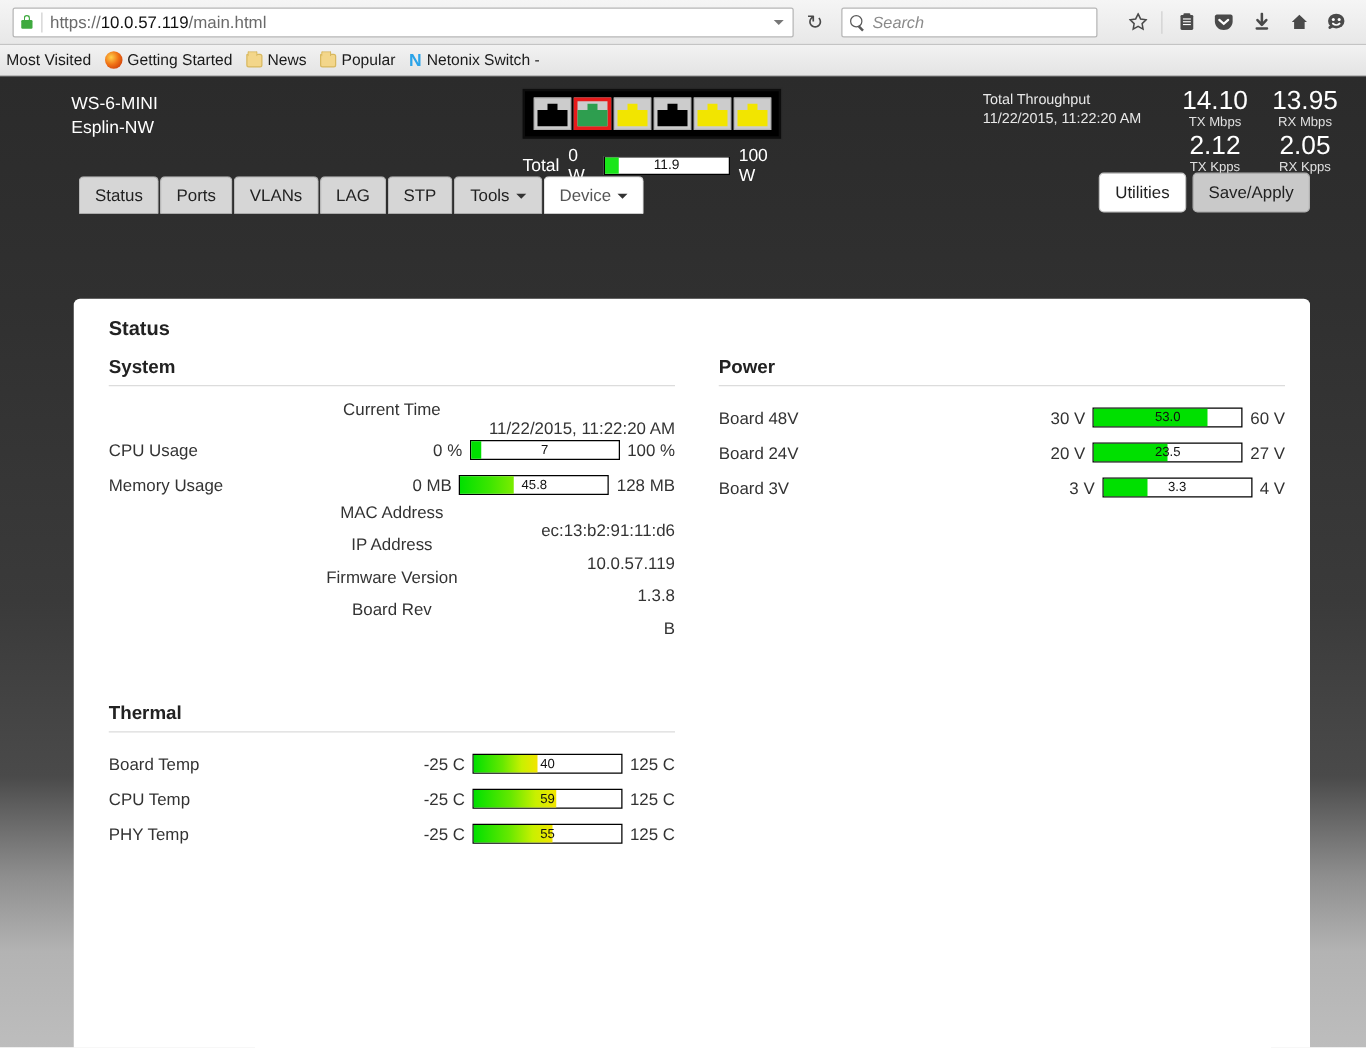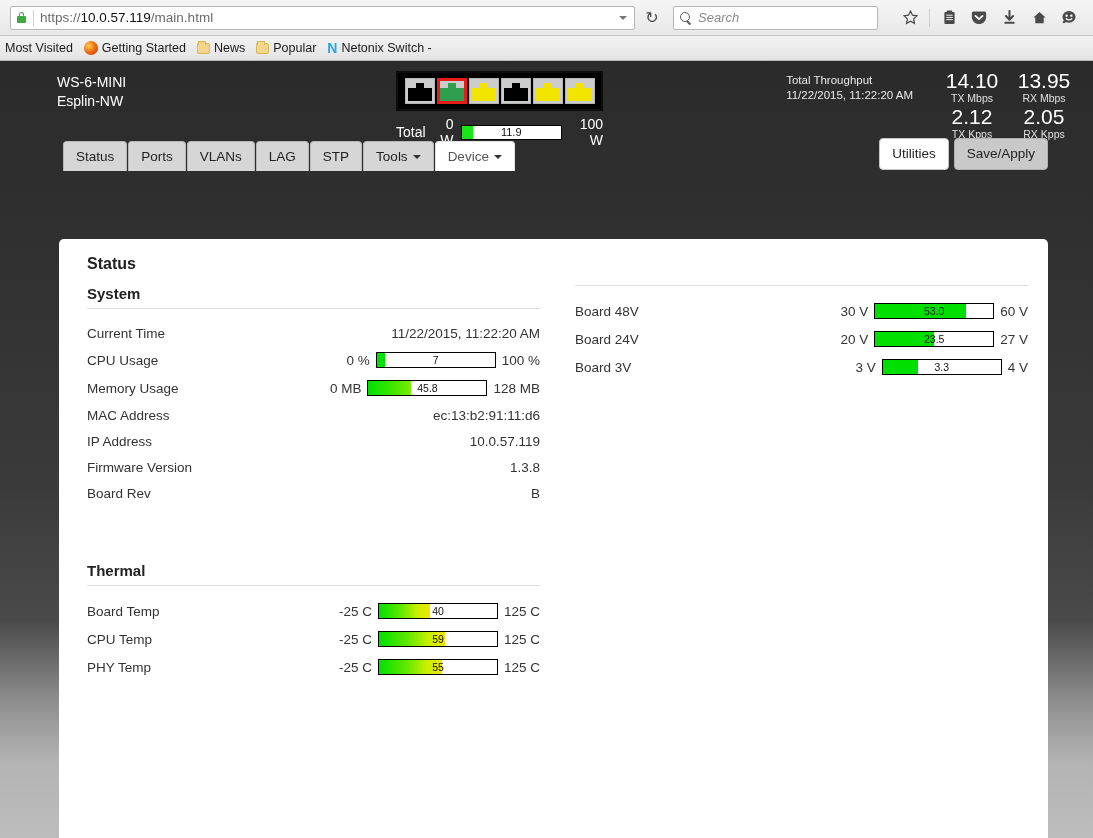--- a/index.html
+++ b/index.html
@@ -130,21 +130,21 @@
     height: 78px;
     color: #ffffff;
   }
   .dev-name {
     position: absolute; left: 57px; top: 12px;
     font-size: 14px; line-height: 19px; color: #ffffff;
   }
   .dev-name div { white-space: nowrap; }
 
   .ports-wrap {
-    position: absolute; left: 396px; top: 10px; width: 207px; text-align: right;
+    position: absolute; left: 418px; top: 10px; width: 207px;
   }
   .ports-box {
     background: #000; border: 2px solid #0d0d0d;
     padding: 5px 4px; display: flex; gap: 2px; justify-content: center;
     outline: 1px solid #2b2b2b;
   }
   .port {
     width: 30px; height: 26px;
     background: #cccccc; border: 1px solid #b5b5b5;
     display: flex; align-items: flex-end; justify-content: center;
@@ -233,20 +233,21 @@
   .sec-title {
     font-size: 15px; font-weight: bold; color: #222;
     margin: 0 0 6px 8px;
   }
   .rule { height: 1px; background: #dcdcdc; margin: 0 0 11px 8px; }
 
   .row {
     display: flex; align-items: center;
     height: 26px; font-size: 13.5px; color: #333;
     padding: 0 0 0 8px;
+    flex-direction: column;
   }
   .row .lbl { flex: 0 0 auto; }
   .row .val { margin-left: auto; color: #333; }
 
   .gauge-row {
     display: flex; align-items: center;
     height: 28px; font-size: 13.5px; color: #333; padding-left: 8px;
   }
   .gauge-row .lbl { flex: 0 0 auto; }
   .gauge-wrap { margin-left: auto; display: flex; align-items: center; }
@@ -523,20 +524,21 @@
             <span class="bar">
               <span class="fill" style="width: 53.3%; background: linear-gradient(to right, rgb(0, 224, 0) 0%, rgb(102, 232, 0) 45%, rgb(200, 240, 0) 75%, rgb(242, 229, 0) 100%);"></span>
               <span class="val">55</span>
             </span>
             <span class="g-max">125 C</span>
           </span>
         </div>
       </div>
 
       <div class="col right">
+        <div class="sec-title">Power</div>
         <div class="rule"></div>
 
         <div class="gauge-row">
           <span class="lbl">Board 48V</span>
           <span class="gauge-wrap">
             <span class="g-min">30 V</span>
             <span class="bar">
               <span class="fill" style="width: 76.7%; background: rgb(0, 224, 0);"></span>
               <span class="val">53.0</span>
             </span>

